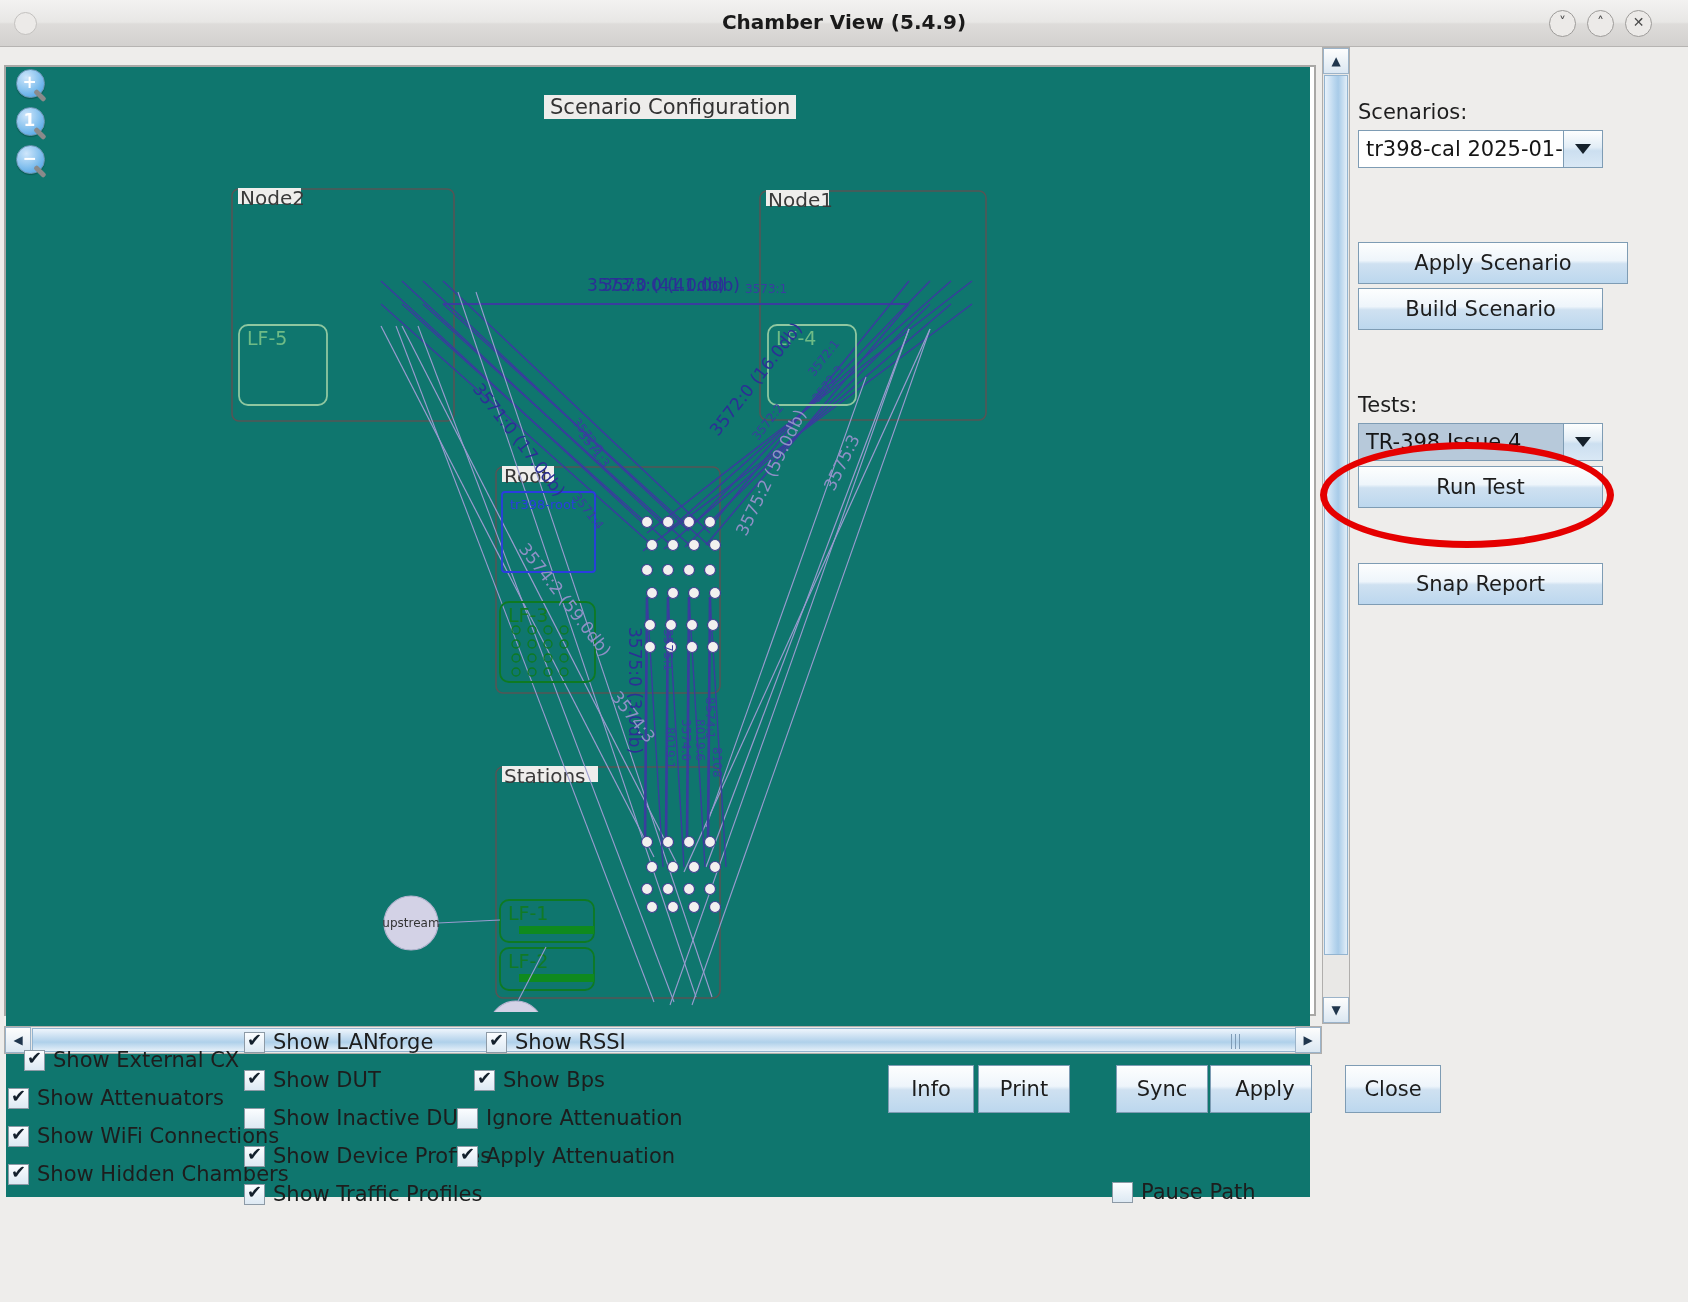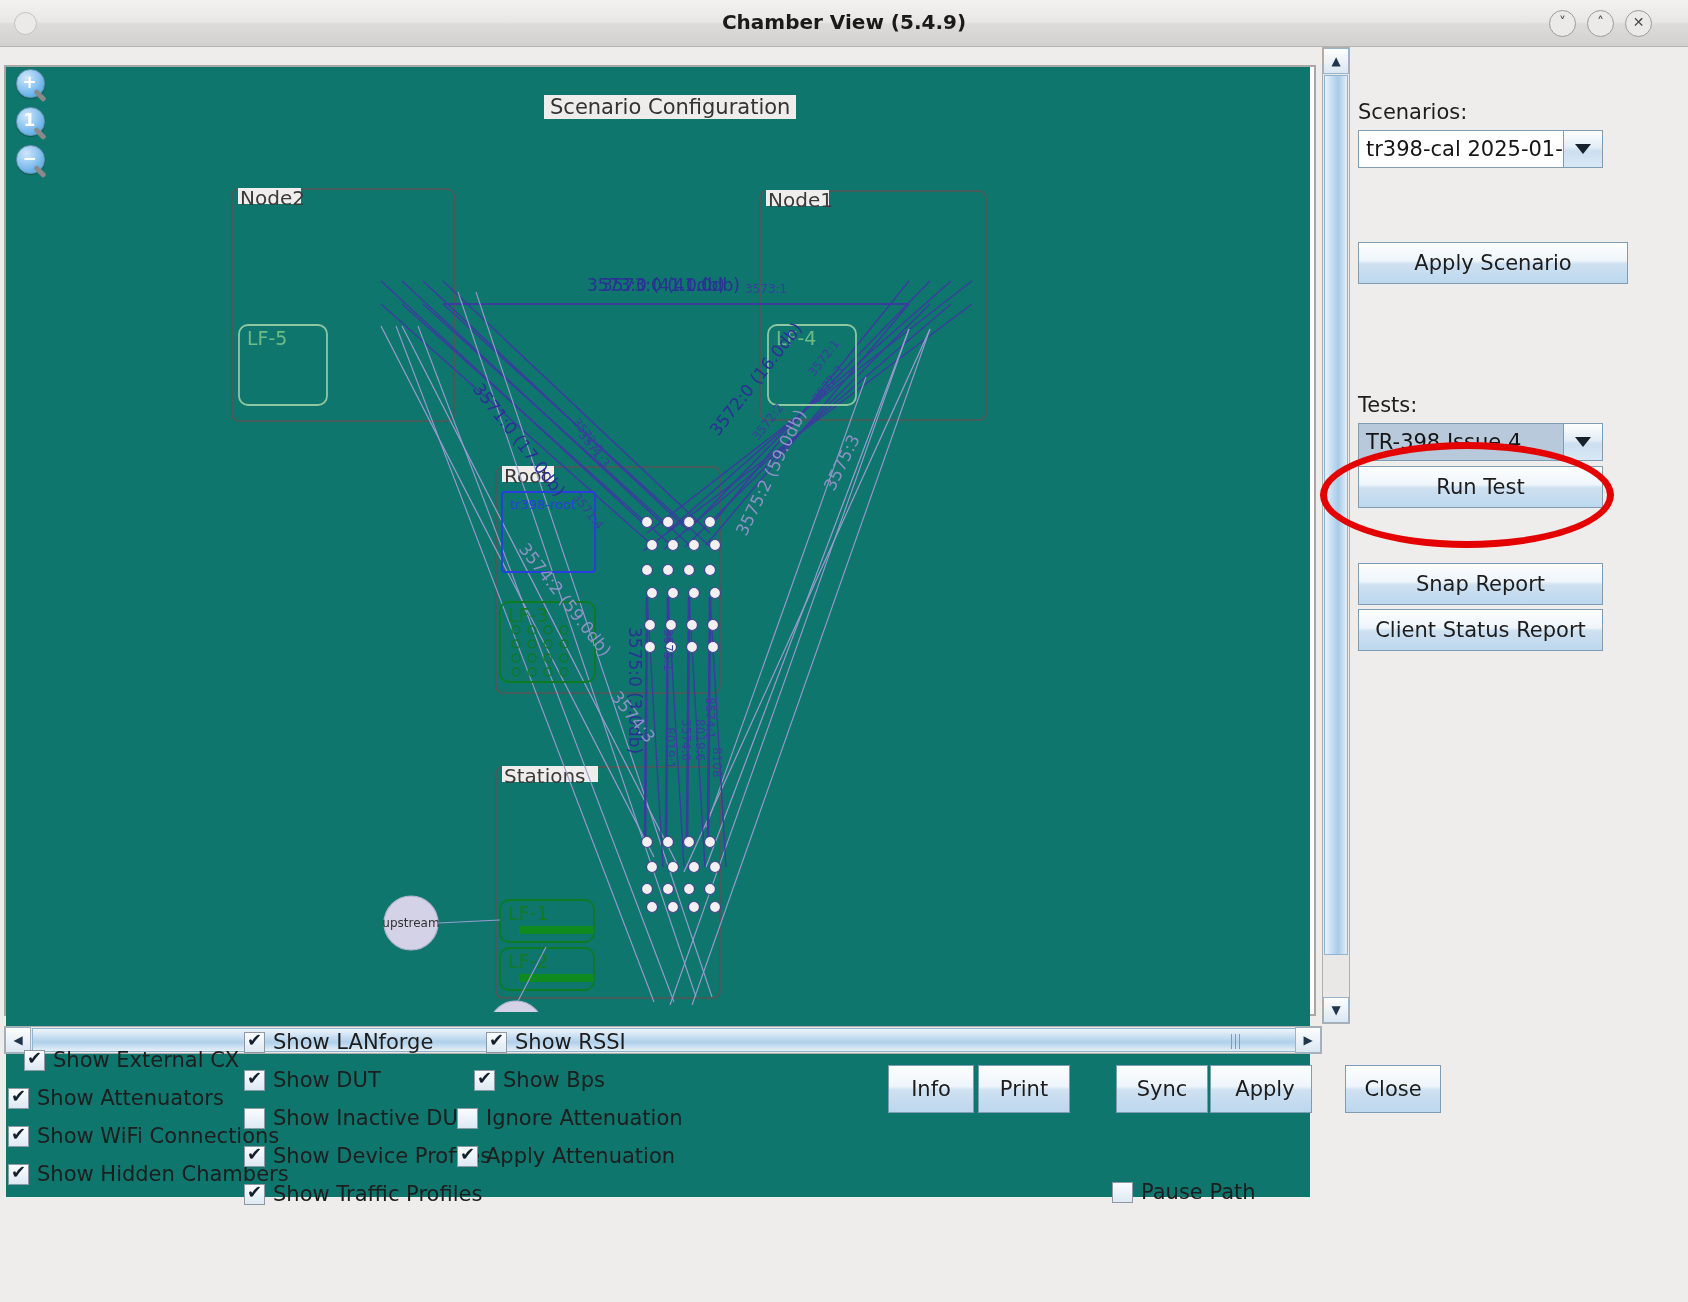--- a/index.html
+++ b/index.html
@@ -411,20 +411,23 @@
     <div class="arrow">
         <i></i>
       </div>
   </div>
 
 
   <div class="btn" style="left:0px;top:195px;width:270px;height:42px;">
     <span>Apply Scenario</span>
   </div>
 
+  <div class="btn" style="left:0px;top:241px;width:245px;height:42px;">
+    <span>Build Scenario</span>
+  </div>
 
   <div class="lbl" style="left:0px;top:346px;">
     <span>Tests:</span>
   </div>
 
   <div class="combo sel" style="left:0px;top:376px;width:245px;">
     <div class="val">TR-398 Issue 4</div>
     <div class="arrow">
         <i></i>
       </div>
@@ -433,23 +436,20 @@
   <div class="btn" style="left:0px;top:419px;width:245px;height:42px;">
     <span>Run Test</span>
   </div>
 
   <div class="ellipse" style="left:-38px;top:395px;width:280px;height:92px;"></div>
 
   <div class="btn" style="left:0px;top:516px;width:245px;height:42px;">
     <span>Snap Report</span>
   </div>
 
-  <div class="btn" style="left:0px;top:562px;width:245px;height:42px;">
-    <span>Client Status Report</span>
-  </div>
 </div>
 
 <div id="opt-col1">
     <div class="cb" style="left: 8px; top: 1048px; padding-left: 16px;">
       <span class="box on"></span>
       <span>Show External CX</span>
     </div>
     <div class="cb" style="left: 8px; top: 1086px;">
       <span class="box on"></span>
       <span>Show Attenuators</span>

